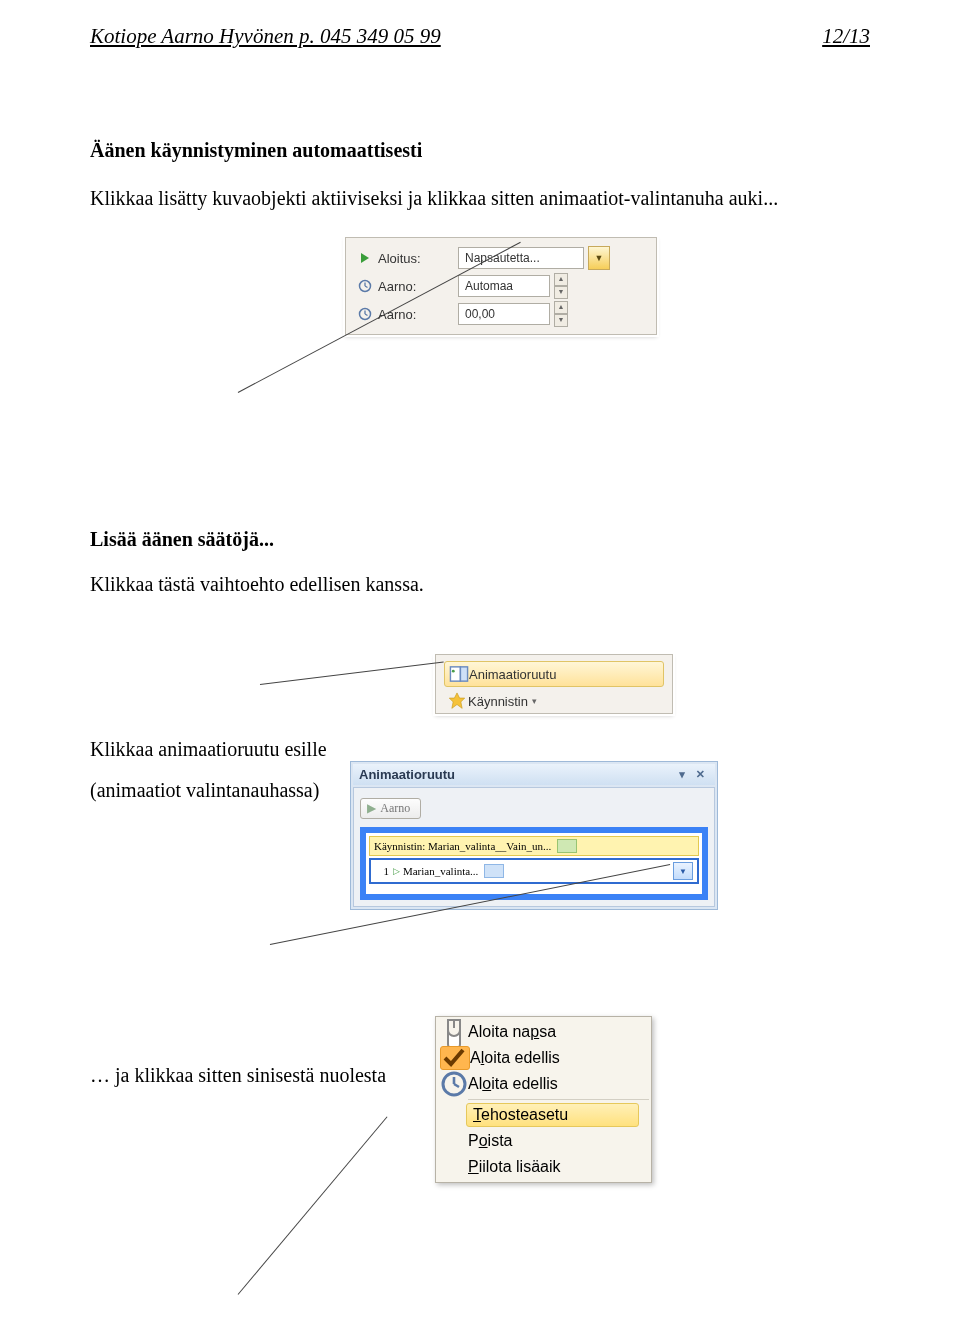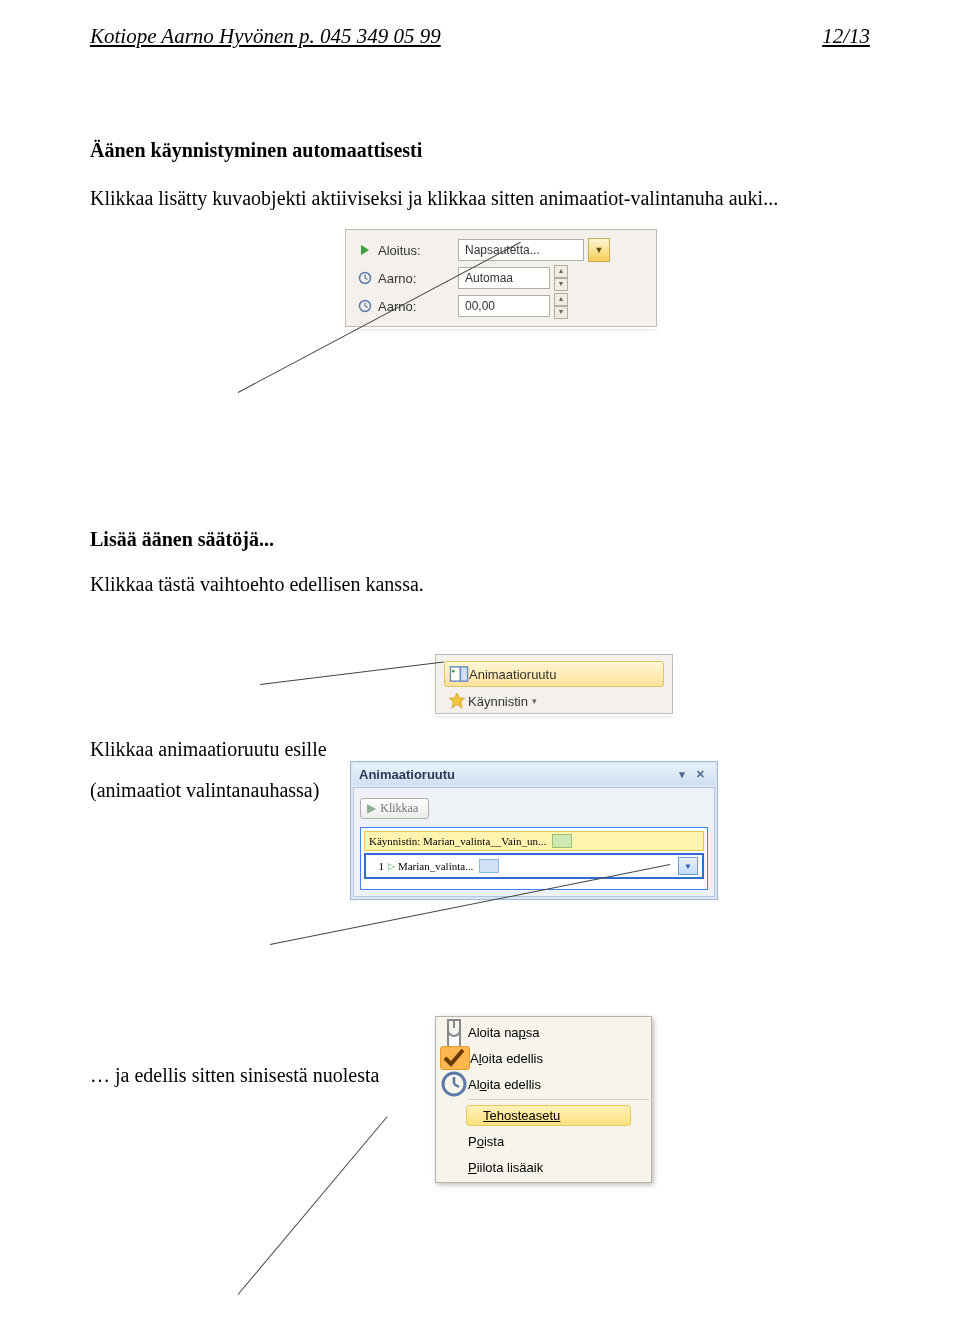--- a/index.html
+++ b/index.html
@@ -35,21 +35,21 @@
     font-family: "Segoe UI", Tahoma, Arial, sans-serif;
     font-size: 13px;
     color: #333;
     box-shadow: 0 0 0 2px #fff, 0 2px 4px rgba(0,0,0,0.2);
   }
 
   
   .shot1 {
     position: absolute;
     left: 345px;
-    top: 180px;
+    top: 188px;
     width: 310px;
     padding: 6px 0 6px 0;
   }
   .shot1 .row {
     display: flex;
     align-items: center;
     height: 28px;
     padding-left: 12px;
   }
   .shot1 .lbl { display: flex; align-items: center; width: 100px; }
@@ -148,21 +148,21 @@
   }
   .shot3 .toista {
     display: inline-flex; align-items: center;
     background: linear-gradient(#fdfdfd,#ececec);
     border: 1px solid #b0ada4;
     padding: 2px 10px 2px 6px;
     font-size: 12px; color: #777;
     border-radius: 3px;
   }
   .shot3 .listwrap {
-    border: 1px solid #3b82f6;
+    border: 6px solid #3b82f6;
     background: #fff;
     margin-top: 8px;
     padding: 3px 3px 8px 3px;
   }
   .shot3 .it {
     display: flex; align-items: center;
     font-size: 11px;
     padding: 2px 4px;
     margin-bottom: 2px;
     position: relative;
@@ -198,33 +198,33 @@
 
   
   .shot4 {
     position: absolute;
     left: 435px; top: 967px;
     width: 215px;
     background: #f7f4ec;
     border: 1px solid #b7b2a6;
     padding: 2px 0;
     font-family: "Segoe UI", Tahoma, sans-serif;
-    font-size: 13px;
+    font-size: 16px;
     box-shadow: 2px 2px 5px rgba(0,0,0,0.25);
   }
   .shot4 .mitem {
     display: flex; align-items: center;
     height: 26px;
     padding-left: 4px;
   }
   .shot4 .iconcol {
     width: 28px; display:flex; align-items:center; justify-content:center;
   }
   .shot4 .sep { height: 1px; background: #d3cfc4; margin: 2px 2px 2px 32px; }
-  .shot4 .mitem.hl .txt { background: linear-gradient(#fff0b8,#ffe17e); border: 1px solid #e6c85b; border-radius: 3px; padding: 2px 70px 2px 16px; margin-left: -2px; text-decoration: underline;}
+  .shot4 .mitem.hl .txt { background: linear-gradient(#fff0b8,#ffe17e); border: 1px solid #e6c85b; border-radius: 3px; padding: 2px 70px 2px 6px; margin-left: -2px;}
   .shot4 .mitem.orange .iconcol { background: #ffb64e; border: 1px solid #e89a2a; border-radius: 3px; height: 22px; }
   .shot4 .txt u { text-decoration: underline; }
   .line4 {
     position: absolute;
     left: 238px; top: 1245px;
     width: 232px; height: 1px; background: #444;
     transform-origin: left center;
     transform: rotate(-50deg);
   }
 
@@ -325,41 +325,41 @@
   <p class="para">(animaatiot valintanauhassa)</p>
 
   <div class="shot3">
     <div class="titlebar">
       <span>Animaatioruutu</span>
       <span class="wicons">▾ ✕</span>
     </div>
     <div class="inner">
       <span class="toista">
         <span style="color:#8faf8f;margin-right:4px;">▶</span>
-        <span>Klikkaa</span>
+        <span>Aarno</span>
       </span>
       <div class="listwrap">
         <div class="it yellow">
           <span>Käynnistin: Marian_valinta__Vain_un...</span>
           <span class="bar"></span>
         </div>
         <div class="it sel">
           <span style="width:14px;text-align:right;margin-right:4px;">1</span>
           <span style="color:#4a9e4a;margin-right:3px;font-size:9px;">▷</span>
           <span>Marian_valinta...</span>
           <span class="bar blue"></span>
           <span class="dropbtn">▼</span>
         </div>
       </div>
     </div>
   </div>
   <div class="line3"></div>
 
   <div class="spacer3"></div>
-  <p class="para">… ja edellis sitten sinisestä nuolesta</p>
+  <p class="para">… ja klikkaa sitten sinisestä nuolesta</p>
 
   <div class="shot4">
     <div class="mitem">
       <span class="iconcol">
         <svg viewBox="0 0 14 14">
             <path d="M4 1h6v5a3 3 0 0 1-6 0z M4 1v12 a3 3 0 0 0 6 0 V1" fill="#fff" stroke="#888"></path>
             <path d="M7 1v4" stroke="#888"></path>
           </svg>
       </span>
       <span class="txt">Aloita na<u>p</u>sa</span>

